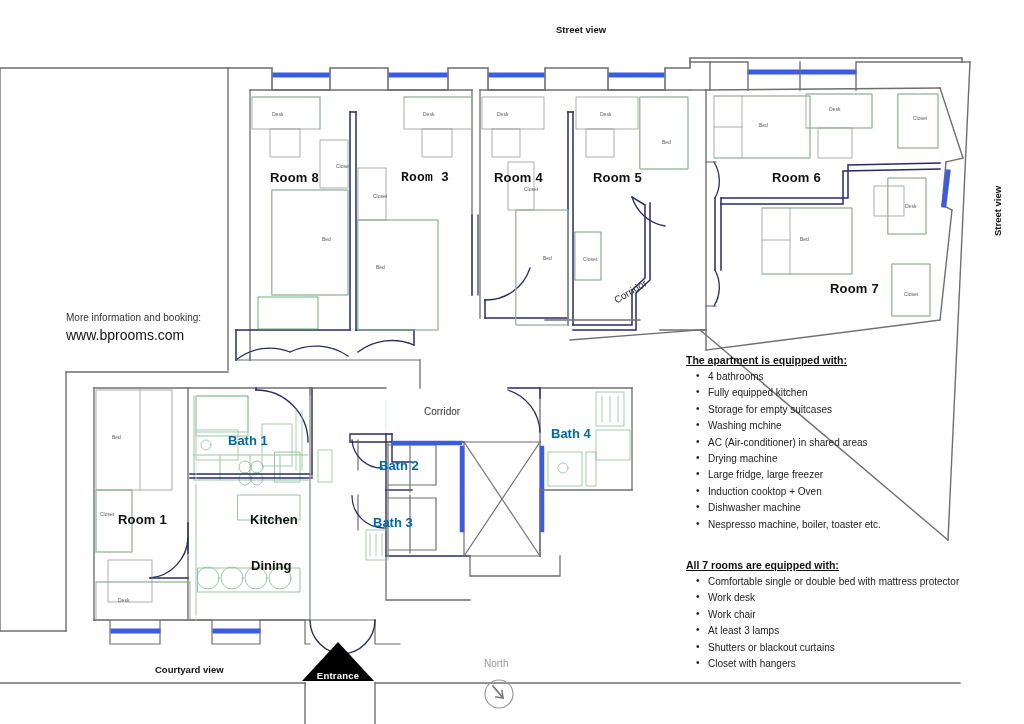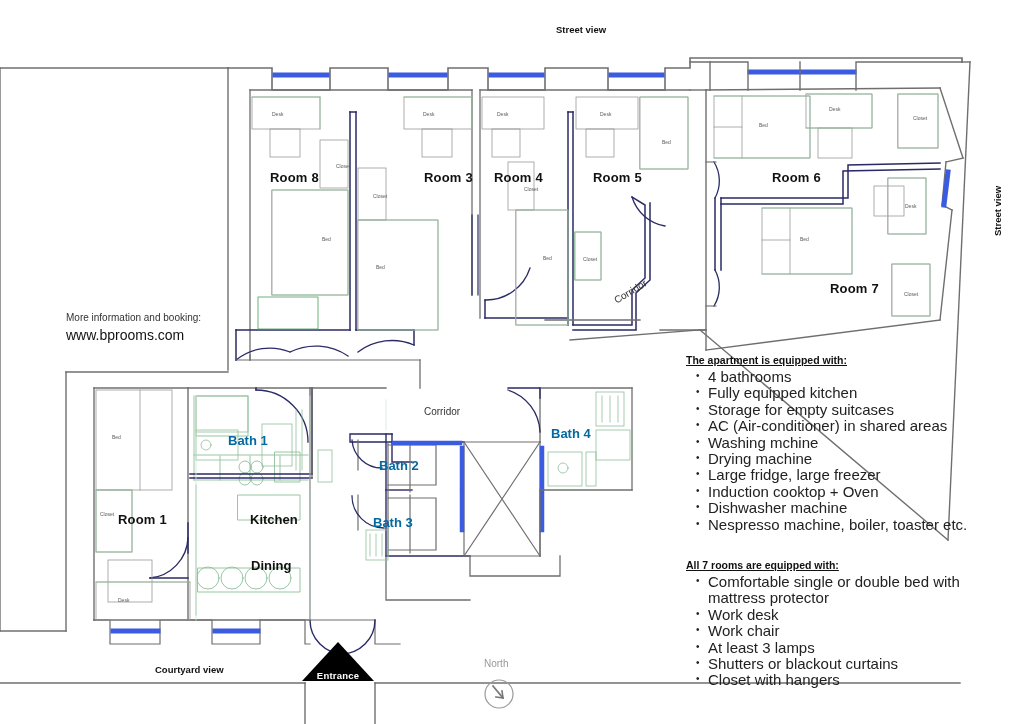--- a/index.html
+++ b/index.html
@@ -18,21 +18,21 @@
   .north-name{font-size:10px;font-weight:400;color:#999;}
   .furn{font-size:5px;color:#5a5a5a;font-weight:400;}
 
   .info-block{position:absolute;}
   .info-line1{font-size:10px;color:#333;font-weight:400;}
   .info-line2{font-size:14px;color:#111;font-weight:400;margin-top:4px;}
 
   .spec{position:absolute;width:330px;}
   .spec h3{margin:0 0 3px 0;font-size:10.5px;font-weight:700;color:#111;text-decoration:underline;}
   .spec ul{margin:0;padding:0 0 0 22px;list-style:none;}
-  .spec li{font-size:15px;line-height:16.4px;color:#222;position:relative;}
+  .spec li{font-size:10px;line-height:16.4px;color:#222;position:relative;}
   .spec li::before{content:"\2022";position:absolute;left:-12px;top:-1px;
                    color:#222;font-size:10px;}
 
   .entrance-wrap{position:absolute;}
   .entrance-tri{width:0;height:0;border-left:36px solid transparent;
                 border-right:36px solid transparent;border-bottom:39px solid #000;}
   .entrance-text{position:absolute;left:0;width:72px;text-align:center;bottom:2px;
                  font-size:9.5px;font-weight:700;color:#fff;letter-spacing:.2px;}
 
   .rot90{transform:rotate(-90deg);transform-origin:left top;}
@@ -390,21 +390,21 @@
   </div>
 
   <div class="info-block" style="left:66px;top:312px;">
     <div class="info-line1">More information and booking:</div>
     <div class="info-line2">www.bprooms.com</div>
   </div>
 
   <div id="room-labels">
       <div class="lbl room-name" style="left: 118px; top: 512px;">Room 1</div>
       <div class="lbl room-name" style="left: 270px; top: 170px;">Room 8</div>
-      <div class="lbl room-name" style="left: 424px; top: 170px;">Room 3</div>
+      <div class="lbl room-name" style="left: 401px; top: 170px; font-family: Liberation Mono, monospace;">Room 3</div>
       <div class="lbl room-name" style="left: 494px; top: 170px;">Room 4</div>
       <div class="lbl room-name" style="left: 593px; top: 170px;">Room 5</div>
       <div class="lbl room-name" style="left: 772px; top: 170px;">Room 6</div>
       <div class="lbl room-name" style="left: 830px; top: 281px;">Room 7</div>
     </div>
   <div id="bath-labels">
       <div class="lbl bath-name" style="left: 228px; top: 433px;">Bath 1</div>
       <div class="lbl bath-name" style="left: 379px; top: 458px; text-align: center;">Bath 2</div>
       <div class="lbl bath-name" style="left: 373px; top: 515px;">Bath 3</div>
       <div class="lbl bath-name" style="left: 551px; top: 426px;">Bath 4</div>
@@ -440,22 +440,22 @@
       <div class="lbl furn" style="left: 100px; top: 511px;">Closet</div>
       <div class="lbl furn" style="left: 118px; top: 597px;">Desk</div>
     </div>
 
   <div class="spec" style="left:686px;top:354px;">
     <h3>The apartment is equipped with:</h3>
     <ul id="apartment-spec-list">
         <li>4 bathrooms</li>
         <li>Fully equipped kitchen</li>
         <li>Storage for empty suitcases</li>
+        <li>Washing mchine</li>
         <li>AC (Air-conditioner) in shared areas</li>
-        <li>Washing mchine</li>
         <li>Drying machine</li>
         <li>Large fridge, large freezer</li>
         <li>Induction cooktop + Oven</li>
         <li>Dishwasher machine</li>
         <li>Nespresso machine, boiler, toaster etc.</li>
       </ul>
   </div>
 
   <div class="spec" style="left:686px;top:559px;width:320px;">
     <h3>All 7 rooms are equipped with:</h3>

